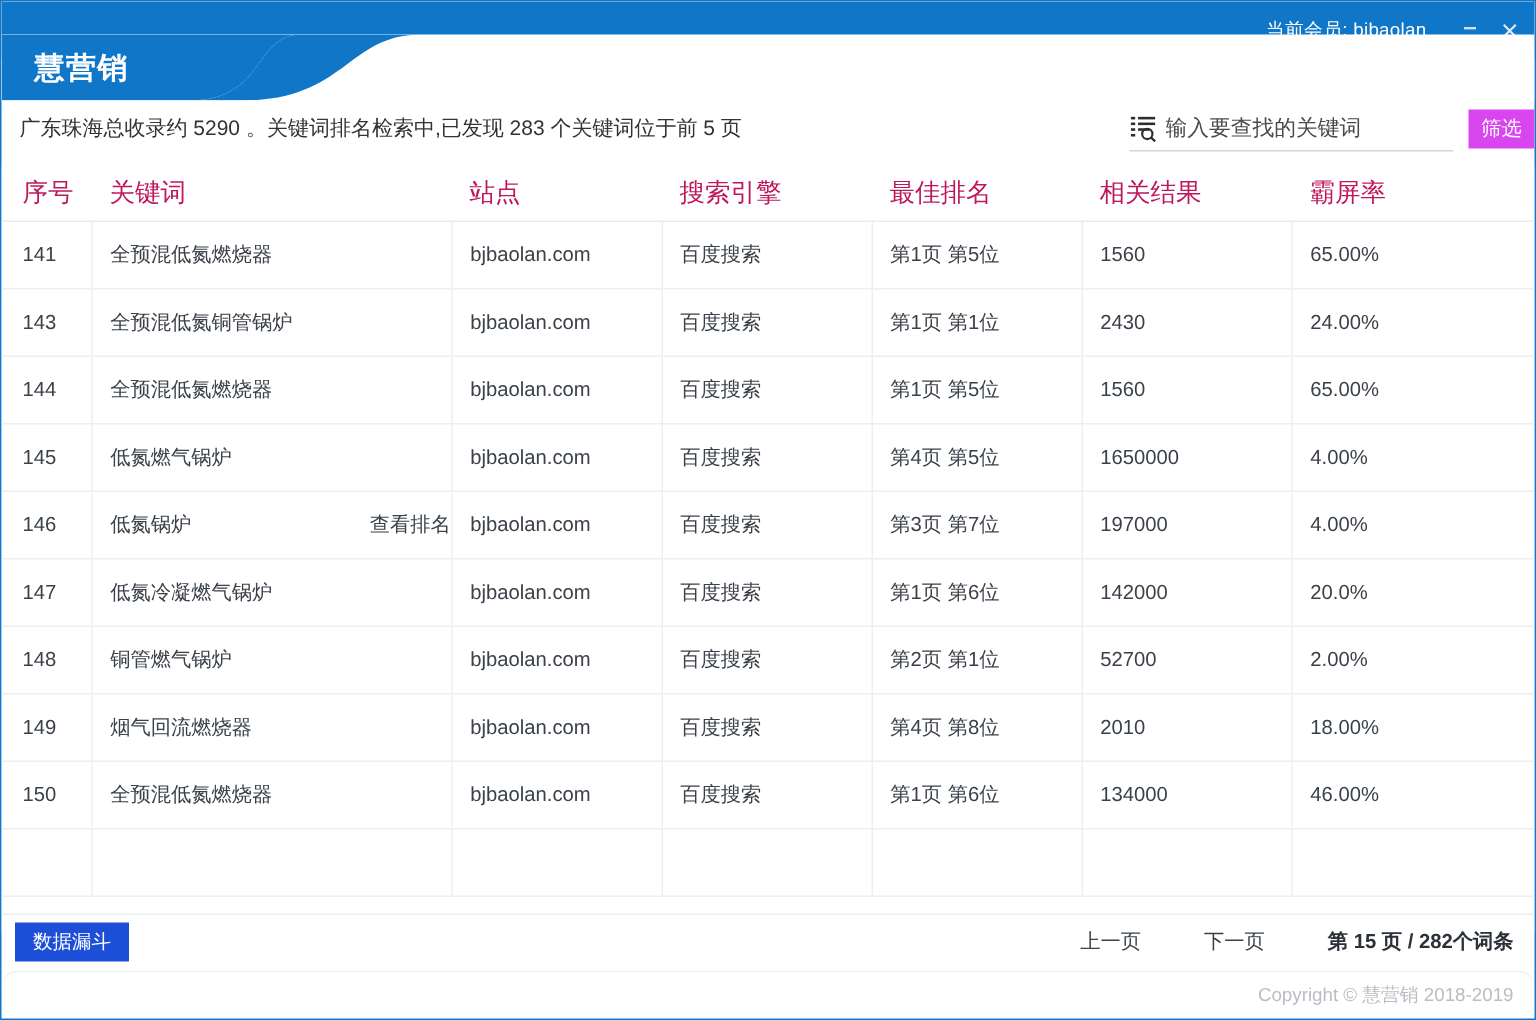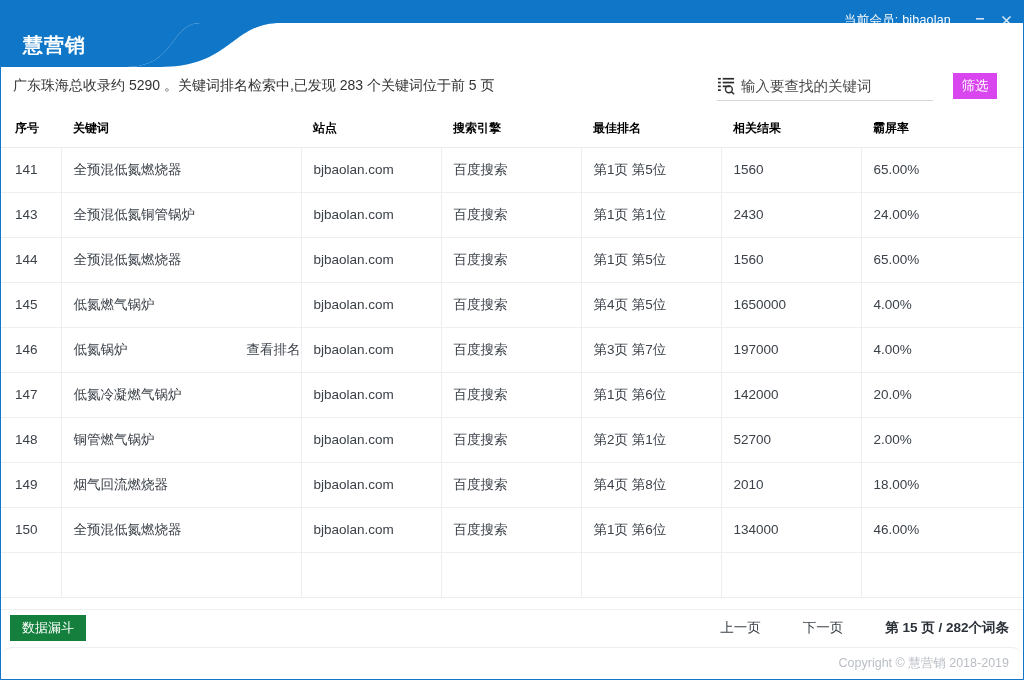--- a/index.html
+++ b/index.html
@@ -88,25 +88,24 @@
   .summary {
     position: absolute;
     left: 12px;
     top: 10px;
     font-size: 14px;
     color: #333333;
     white-space: nowrap;
   }
   .search-wrap {
     position: absolute;
-    right: 26px;
+    right: 0;
     top: 4px;
     display: flex;
     align-items: center;
-    gap: 10px;
   }
   .search-box {
     position: relative;
     display: flex;
     align-items: center;
     width: 216px;
     height: 30px;
     border-bottom: 1px solid #d3d7dc;
     margin-right: 10px;
   }
@@ -148,24 +147,24 @@
     background: #ffffff;
   }
   table.grid {
     width: 1022px;
     border-collapse: collapse;
     table-layout: fixed;
     font-size: 13.5px;
   }
   table.grid th {
     height: 36px;
-    font-weight: bold;
-    color: #000000;
+    font-weight: normal;
+    color: #be185d;
     text-align: left;
-    font-size: 12px;
+    font-size: 17px;
     padding-left: 12px;
     border-bottom: 1px solid #e9ebee;
     vertical-align: middle;
   }
   table.grid td {
     height: 45px;
     color: #3b4149;
     padding-left: 12px;
     border-bottom: 1px solid #eceef1;
     border-right: 1px solid #eceef1;
@@ -206,21 +205,21 @@
     width: 1022px;
     height: 36px;
     border-top: 1px solid #eceef1;
     display: flex;
     align-items: center;
   }
   .btn-funnel {
     margin-left: 9px;
     width: 76px;
     height: 26px;
-    background: #15803d;
+    background: #1d4ed8;
     color: #ffffff;
     border: 0;
     font-size: 13px;
     font-family: "Liberation Sans", "DejaVu Sans", sans-serif;
     cursor: pointer;
     padding: 0;
   }
   .pager {
     margin-left: auto;
     display: flex;

